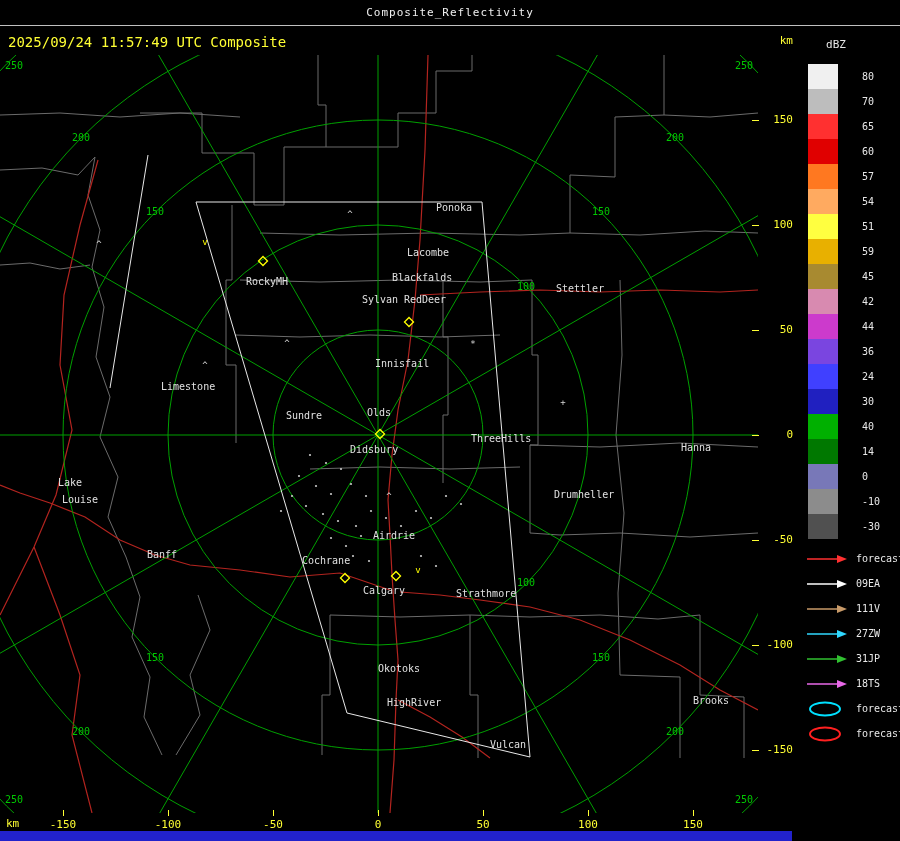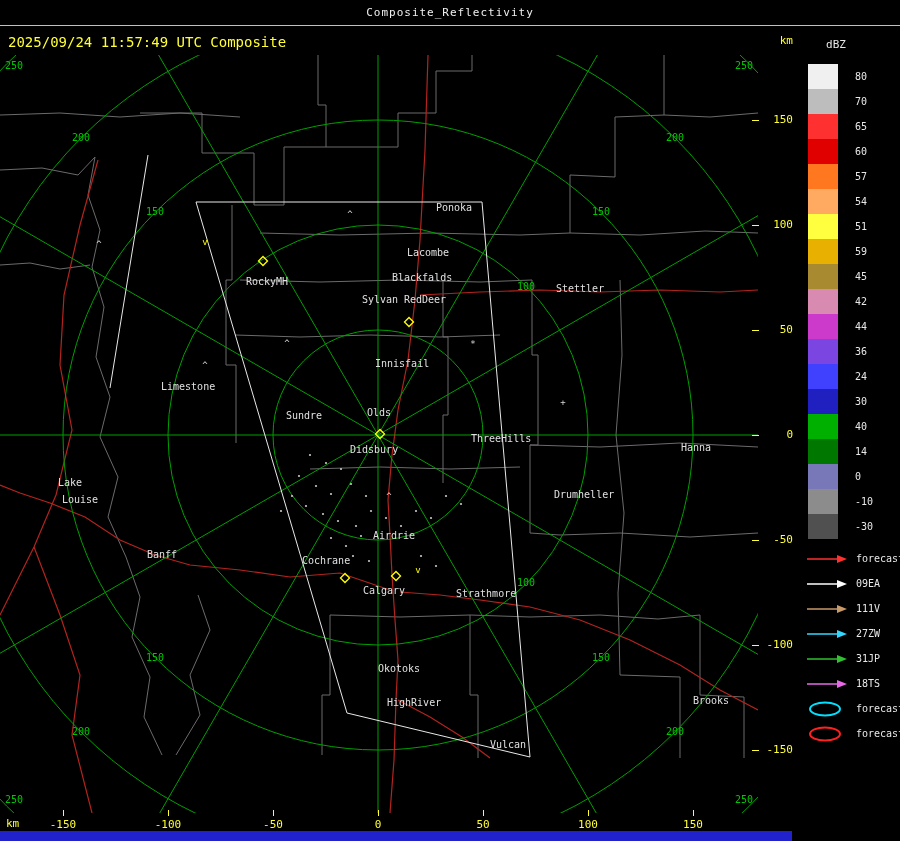--- a/index.html
+++ b/index.html
@@ -14,21 +14,21 @@
   .unit-bottom{position:absolute;left:6px;top:817px;font-size:11px;color:var(--axis,#ffff33)}
   #map{position:absolute;left:0;top:55px}
   svg text{font-family:"DejaVu Sans Mono","Liberation Mono",monospace}
   .rtick,.btick{position:absolute;background:var(--axis,#ffff33)}
   .rlabel{position:absolute;width:35px;text-align:right;font-size:11px;color:var(--axis,#ffff33);height:14px;line-height:14px}
   .blabel{position:absolute;width:42px;text-align:center;font-size:11px;color:var(--axis,#ffff33);height:13px;line-height:13px}
   .scale-title{position:absolute;left:814px;top:38px;width:44px;text-align:center;color:#e8e8e8;font-size:11px}
   #scale{position:absolute;left:808px;top:64px}
   .srow{display:flex;height:25px;align-items:center}
   .swatch{width:30px;height:25px}
-  .slabel{color:#e8e8e8;font-size:10px;padding-left:17px}
+  .slabel{color:#e8e8e8;font-size:10px;padding-left:24px}
   #legend{position:absolute;left:806px;top:546px}
   .lrow{display:flex;height:25px;align-items:center}
   .llabel{color:#e8e8e8;font-size:10px;margin-left:8px}
   #statusbar{position:absolute;left:0;top:831px;width:792px;height:10px;background:var(--statusbar,#2222cc)}
   #axes{position:absolute;left:0;top:0;width:900px;height:841px;pointer-events:none}
 </style>
 </head>
 <body>
 
 <div id="screen">

